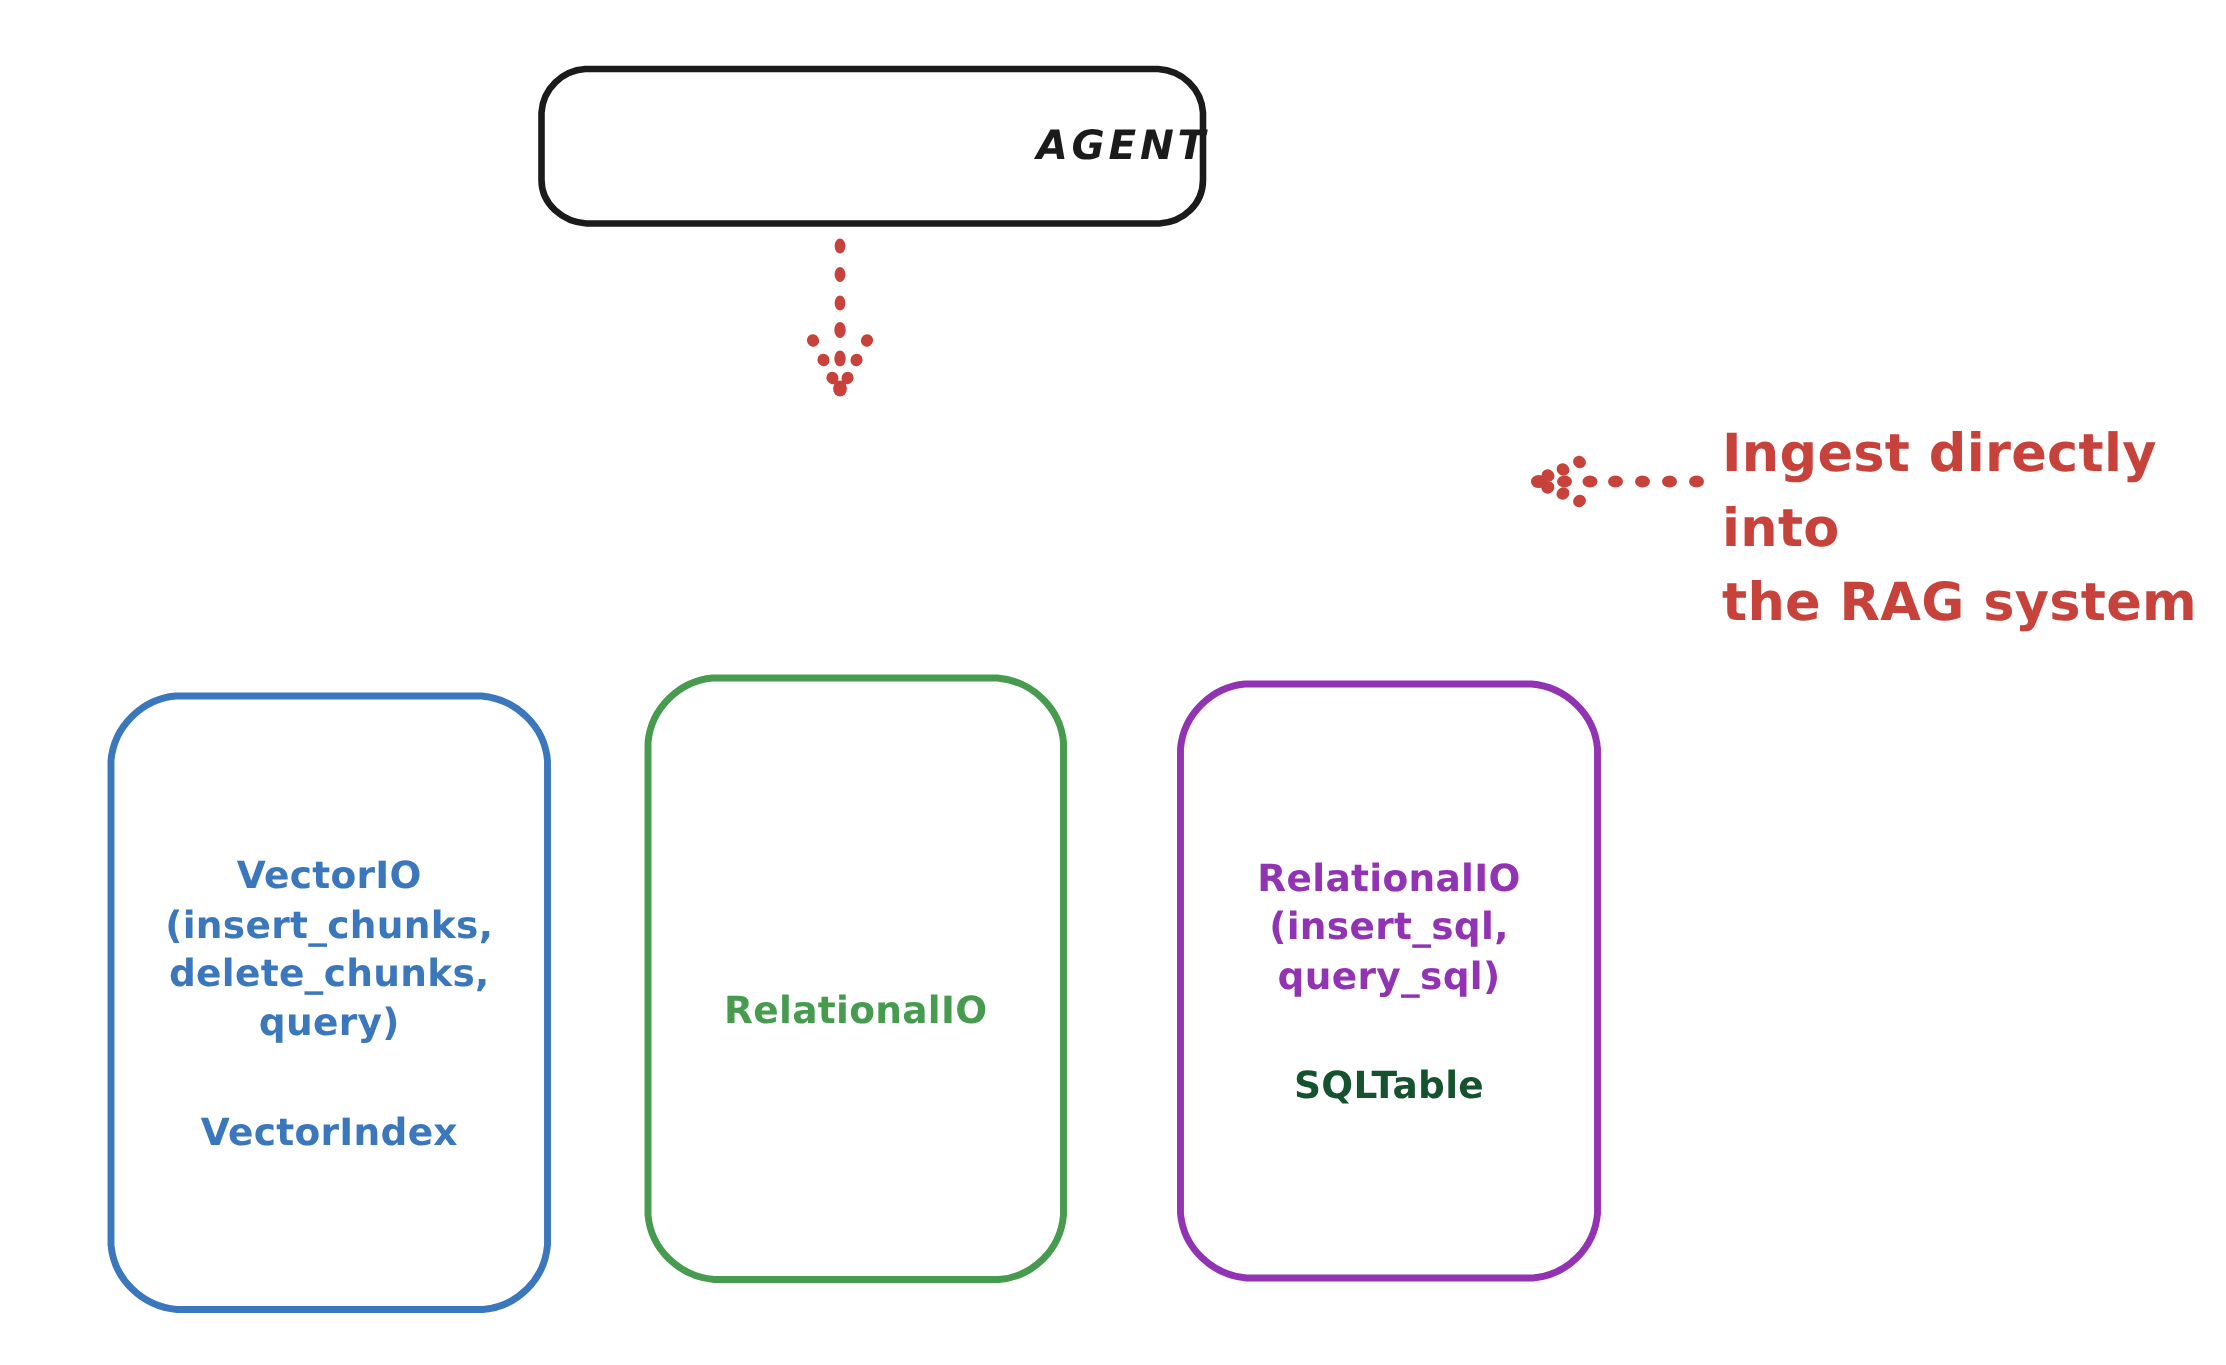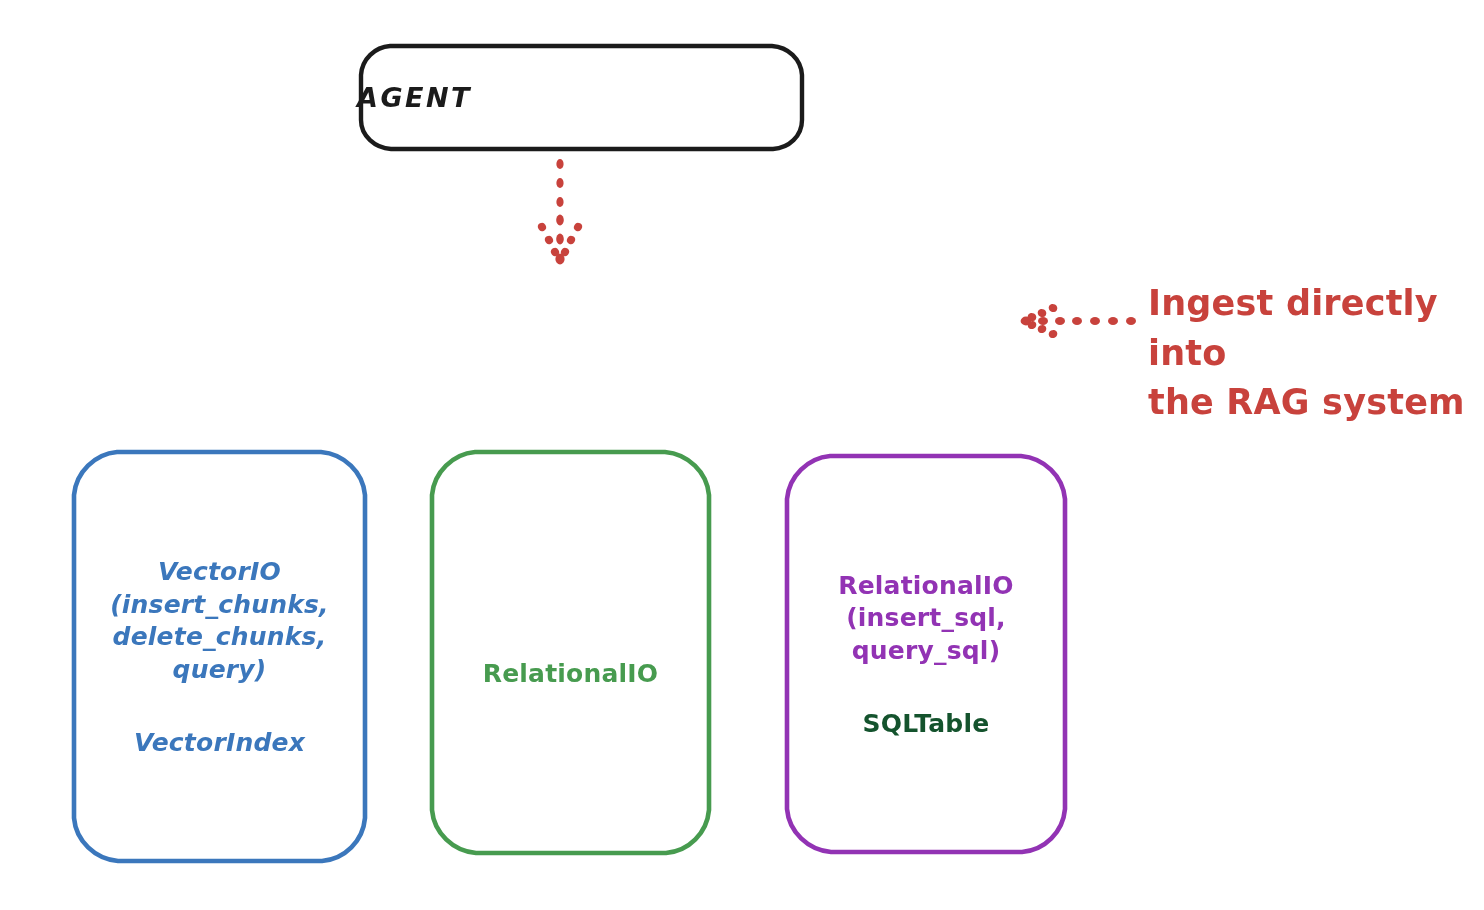--- a/index.html
+++ b/index.html
@@ -15,21 +15,21 @@
     width: 1484px;
     height: 910px;
     background: #ffffff;
     overflow: hidden;
   }
   .node {
     position: absolute;
     box-sizing: border-box;
     display: flex;
     flex-direction: column;
-    align-items: flex-start;
+    align-items: flex-end;
     justify-content: center;
     text-align: center;
     background: #ffffff;
   }
 
   
   .node-agent {
     left: 357px;
     top: 42px;
     width: 449px;
@@ -60,24 +60,23 @@
   .black-label.plain {
     font-style: normal;
     letter-spacing: 0.5px;
     font-weight: 500;
     font-size: 28px;
   }
 
   
   .node-vectorio {
     left: 70px;
-    top: 448px;
+    top: 460px;
     width: 299px;
     height: 417px;
-    font-style: italic;
   }
   .node-keyvalueio {
     left: 428px;
     top: 448px;
     width: 285px;
     height: 409px;
   }
   .node-relationalio {
     left: 783px;
     top: 452px;

